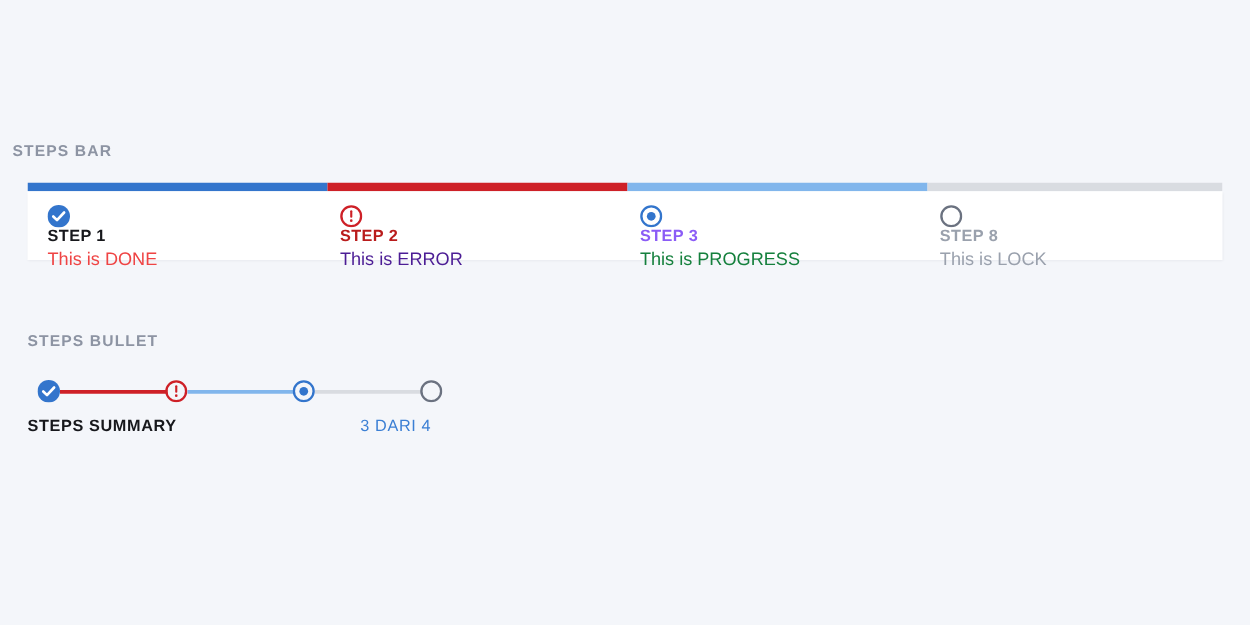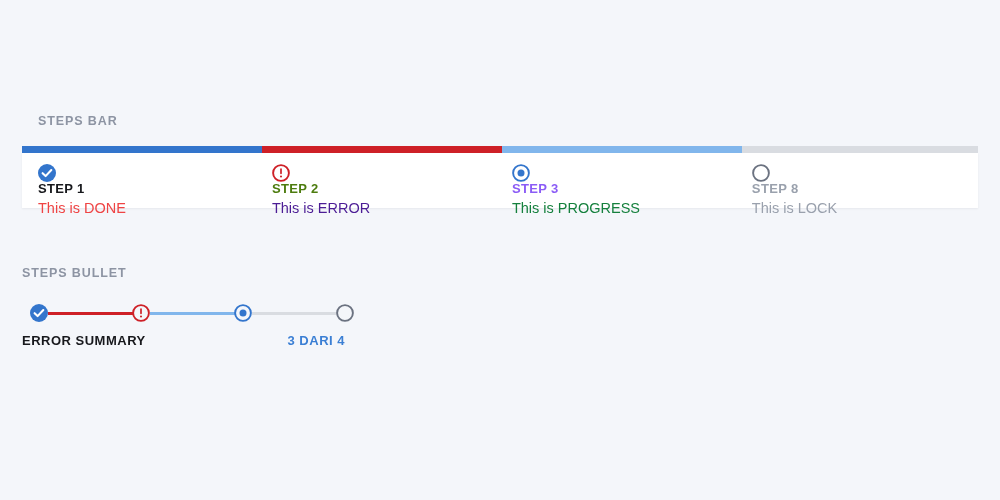--- a/index.html
+++ b/index.html
@@ -22,21 +22,21 @@
 
   
   .section-label {
     position: absolute;
     font-size: 12.5px;
     font-weight: bold;
     letter-spacing: 0.9px;
     color: #8d94a3;
     white-space: nowrap;
   }
-  #steps-bar-label { left: 38px; top: 114px; }
+  #steps-bar-label { left: 10px; top: 114px; }
   #steps-bullet-label { left: 22px; top: 266px; }
 
   
   .steps-bar-wrap {
     position: absolute;
     left: 22px;
     top: 146px;
     width: 956px;
   }
   .progress-track {
@@ -111,21 +111,21 @@
     align-items: baseline;
   }
   .summary-label {
     font-size: 13px;
     font-weight: bold;
     letter-spacing: 0.5px;
     color: #17181c;
   }
   .summary-count {
     font-size: 13px;
-    font-weight: bold;
+    font-weight: normal;
     letter-spacing: 0.5px;
     margin-left: 40px;
   }
 </style>
 </head>
 <body>
 
 <div class="page">
 
   <div class="section-label" id="steps-bar-label">STEPS BAR</div>
@@ -148,21 +148,21 @@
             <div class="step-desc" style="color: #ef4444;">This is DONE</div>
           </div>
         </div>
         <div class="step-cell" style="width: 25.1%; padding-left: 10px;">
           <span class="step-icon"><svg width="18" height="18" viewBox="0 0 18 18">
               <circle cx="9" cy="9" r="7.9" fill="none" stroke="#ce2027" stroke-width="1.9"></circle>
               <rect x="8.15" y="4.2" width="1.7" height="6.0" rx="0.85" fill="#ce2027"></rect>
               <circle cx="9" cy="12.5" r="1.05" fill="#ce2027"></circle>
             </svg></span>
           <div class="step-texts">
-            <div class="step-title" style="color: #4d7c0f;">STEP 2</div>
+            <div class="step-title" style="color: #b91c1c;">STEP 2</div>
             <div class="step-desc" style="color: #4c1d95;">This is ERROR</div>
           </div>
         </div>
         <div class="step-cell" style="width: 25.1%; padding-left: 10px;">
           <span class="step-icon"><svg width="18" height="18" viewBox="0 0 18 18">
               <circle cx="9" cy="9" r="7.9" fill="none" stroke="#3375cc" stroke-width="1.9"></circle>
               <circle cx="9" cy="9" r="3.5" fill="#3375cc"></circle>
             </svg></span>
           <div class="step-texts">
             <div class="step-title" style="color: #8b5cf6;">STEP 3</div>
@@ -199,17 +199,17 @@
       <div class="bullet" style="left: 212px;"><span><svg width="18" height="18" viewBox="0 0 18 18">
             <circle cx="9" cy="9" r="7.9" fill="none" stroke="#3375cc" stroke-width="1.9"></circle>
             <circle cx="9" cy="9" r="3.5" fill="#3375cc"></circle>
           </svg></span></div>
       <div class="bullet" style="left: 314px;"><span><svg width="18" height="18" viewBox="0 0 18 18">
             <circle cx="9" cy="9" r="7.9" fill="none" stroke="#6b7280" stroke-width="1.9"></circle>
           </svg></span></div>
     </div>
 
   <div class="summary-row">
-    <span class="summary-label">ERROR SUMMARY</span>
+    <span class="summary-label">STEPS SUMMARY</span>
     <span class="summary-count" style="color: rgb(59, 127, 212);">3 DARI 4</span>
   </div>
 
 </div>
 
 </body></html>

